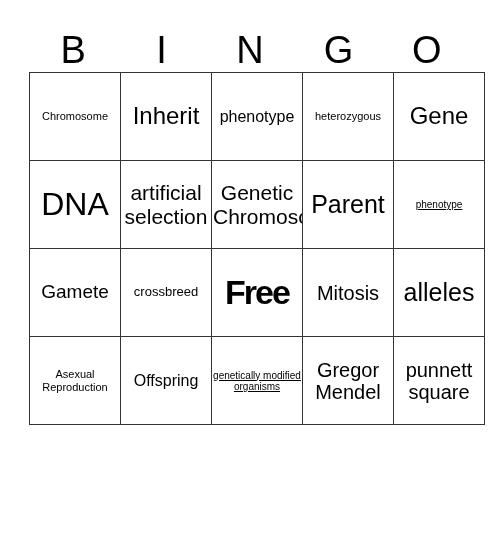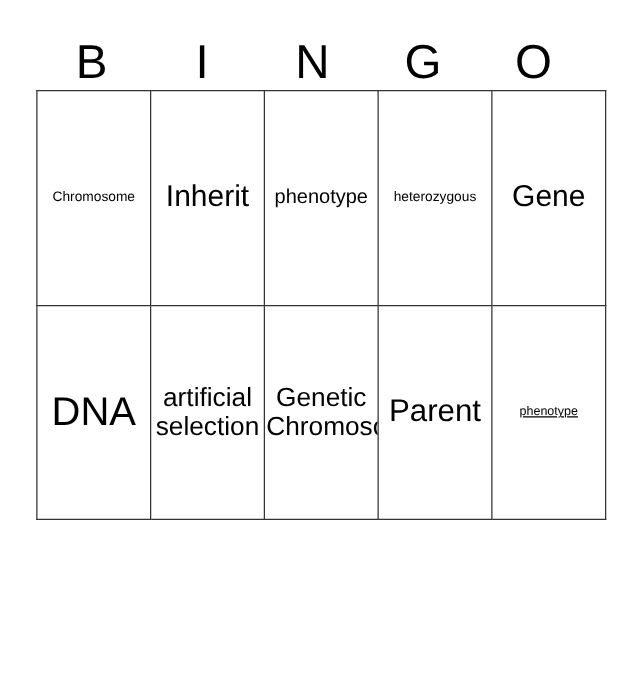--- a/index.html
+++ b/index.html
@@ -45,14 +45,28 @@
     <td class="s11">heterozygous</td>
     <td class="s28">Gene</td>
   </tr>
   <tr>
     <td class="s36">DNA</td>
     <td class="s17">artificial selection</td>
     <td class="s17">Genetic Chromosome</td>
     <td class="s22">Parent</td>
     <td class="s14">phenotype</td>
   </tr>
+  <tr>
+    <td class="s19">Gamete</td>
+    <td class="s13">crossbreed</td>
+    <td class="free">Free</td>
+    <td class="s20">Mitosis</td>
+    <td class="s22">alleles</td>
+  </tr>
+  <tr>
+    <td class="s11">Asexual Reproduction</td>
+    <td class="s16">Offspring</td>
+    <td class="s14">genetically modified organisms</td>
+    <td class="s20">Gregor Mendel</td>
+    <td class="s20">punnett square</td>
+  </tr>
 </tbody>
   </table>
 
 </body></html>

